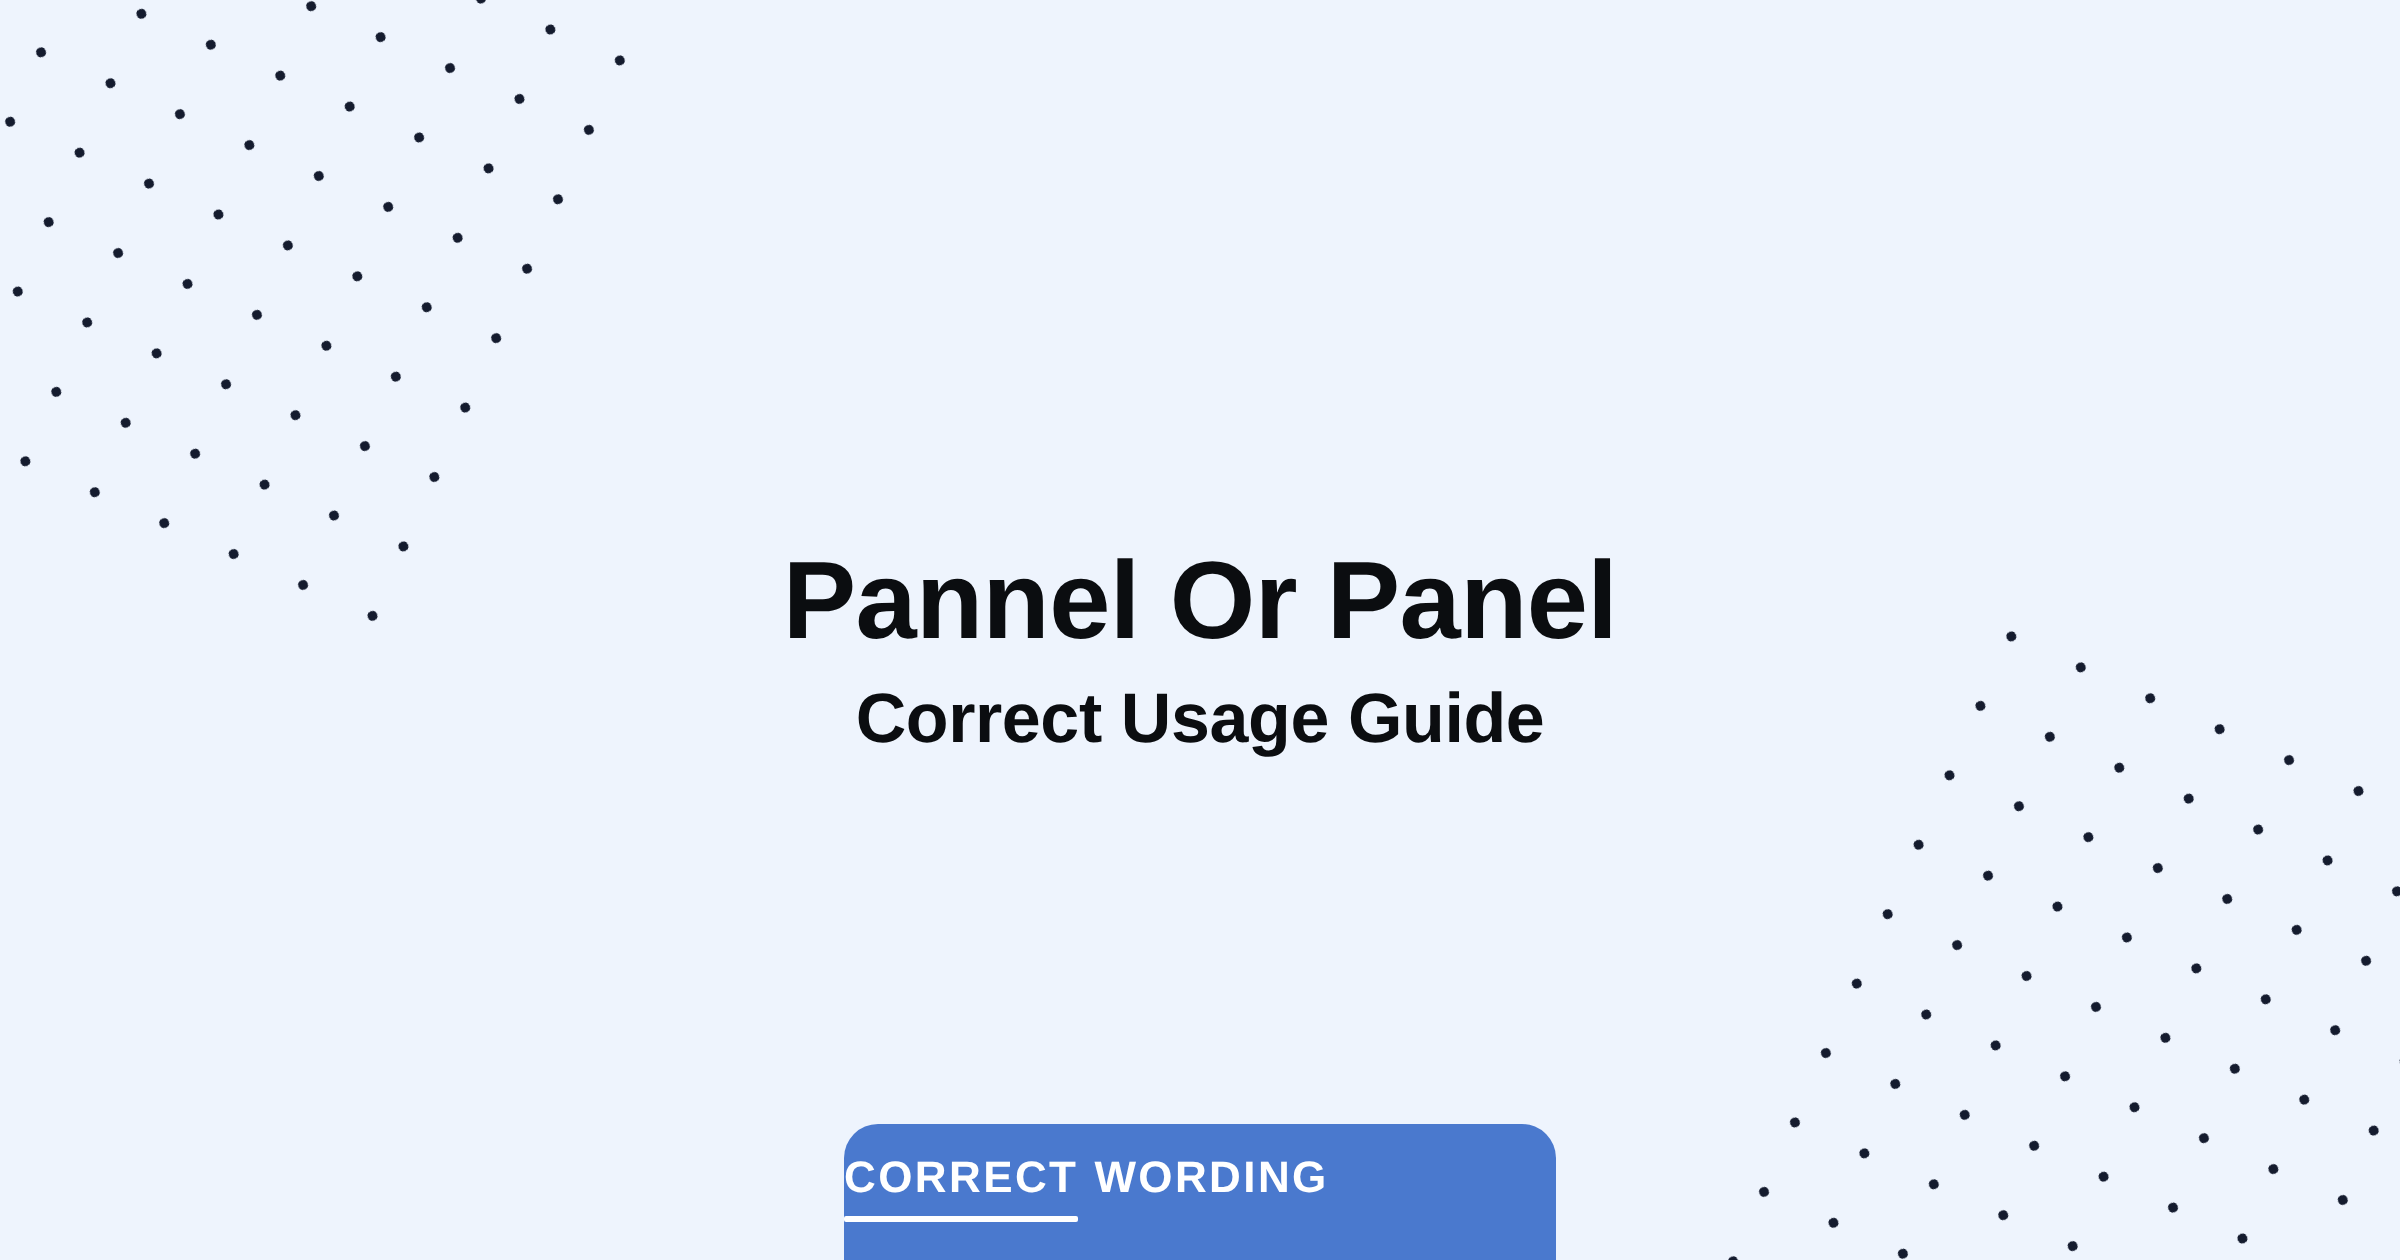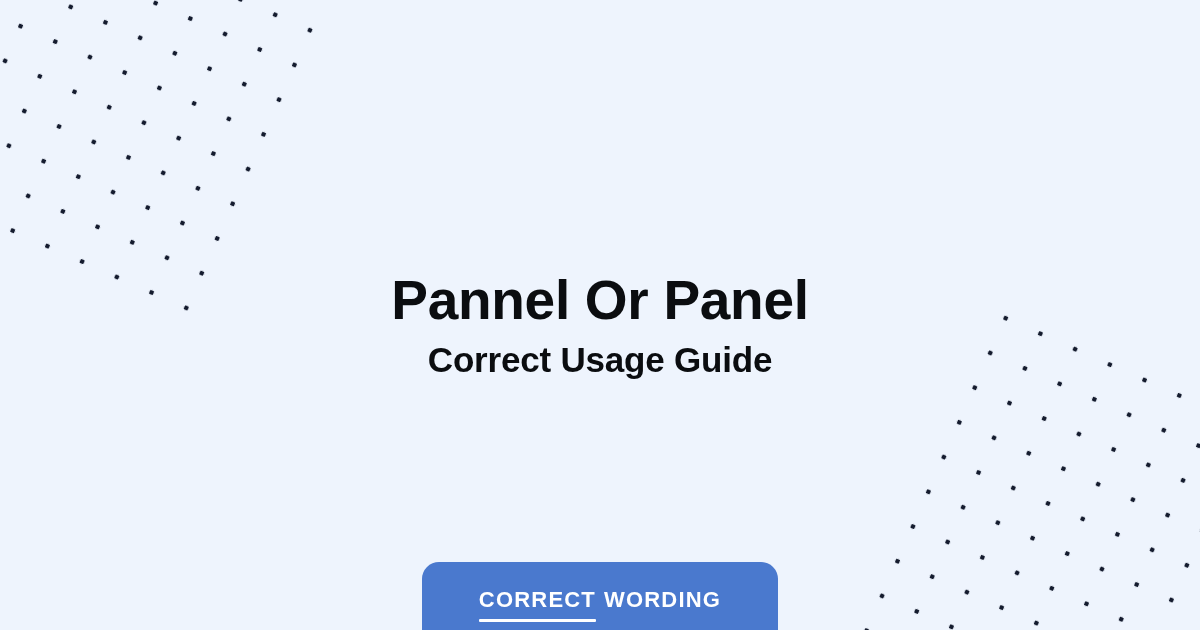--- a/index.html
+++ b/index.html
@@ -99,23 +99,22 @@
     border-radius: 17px 17px 0 0;
     padding: 0;
     cursor: pointer;
     display: block;
   }
   #cta-inner {
     position: absolute;
     left: 0;
     top: 14px;
     width: 356px;
-    text-align: center;
+    text-align: left;
     white-space: nowrap;
-    margin-top: 11px;
   }
   .cta-word {
     display: inline-block;
     font-size: 22px;
     font-weight: bold;
     letter-spacing: 1.2px;
     color: #ffffff;
     vertical-align: baseline;
   }
   #cta-word-primary {

